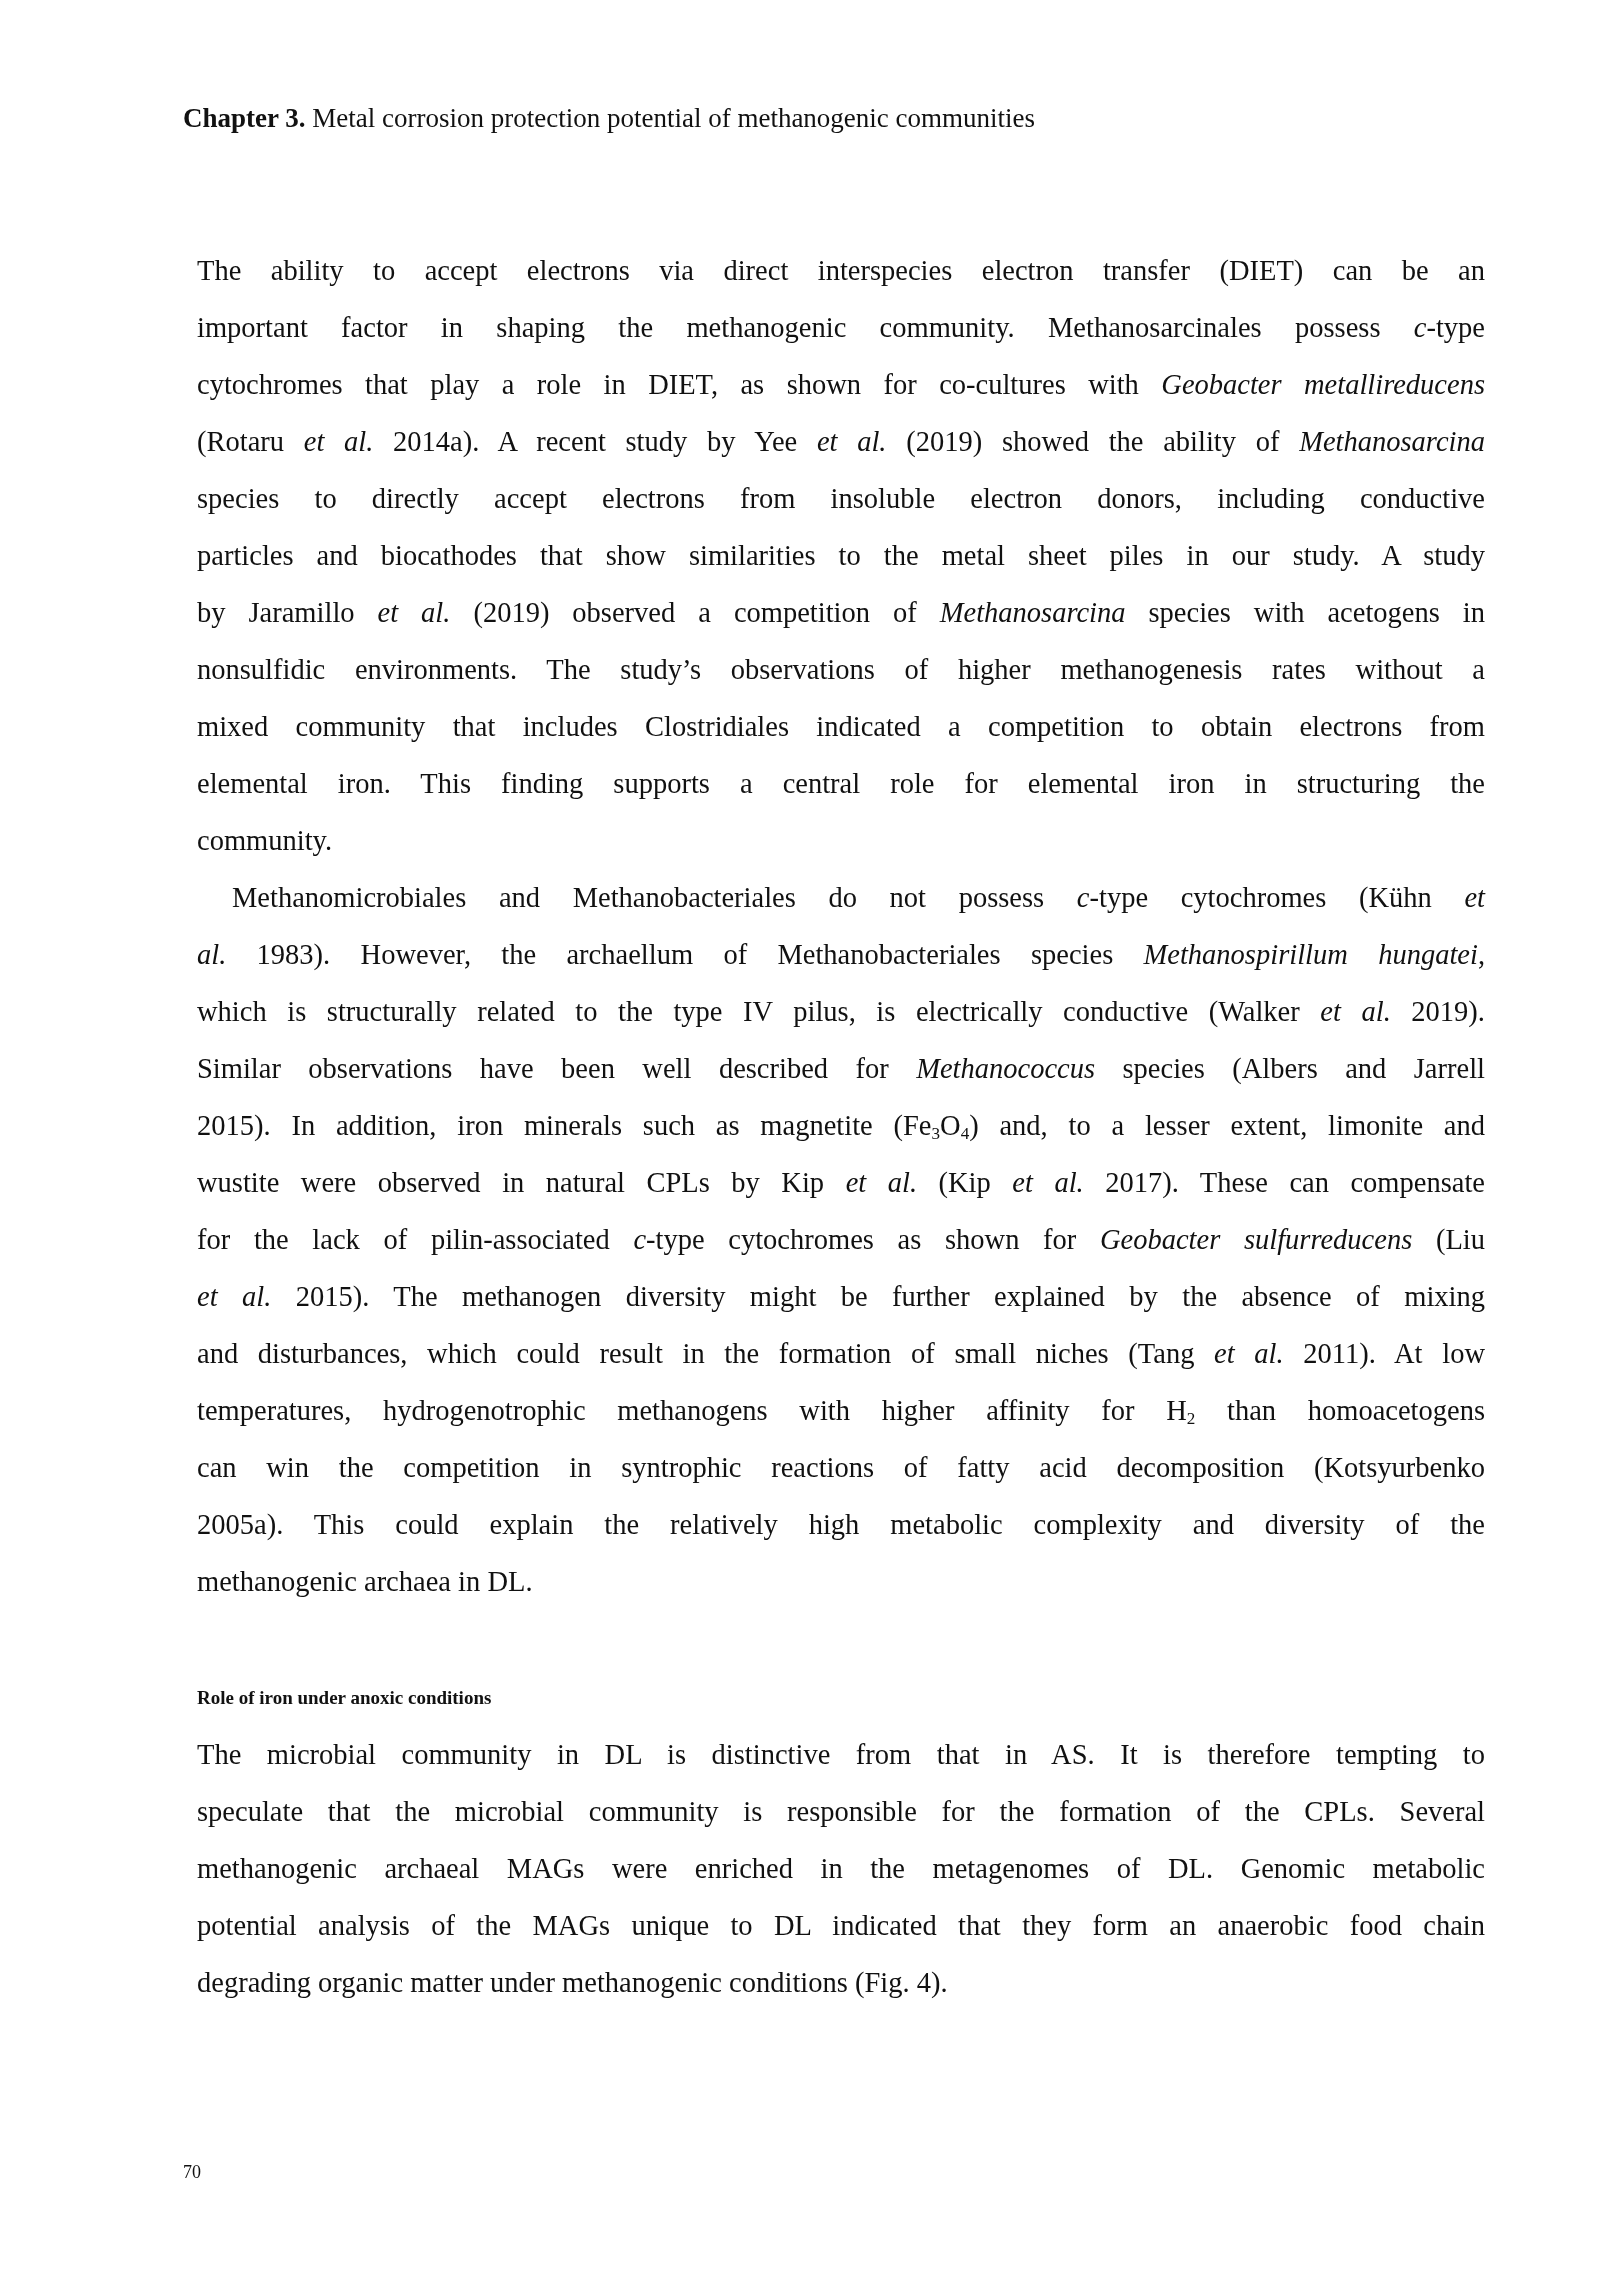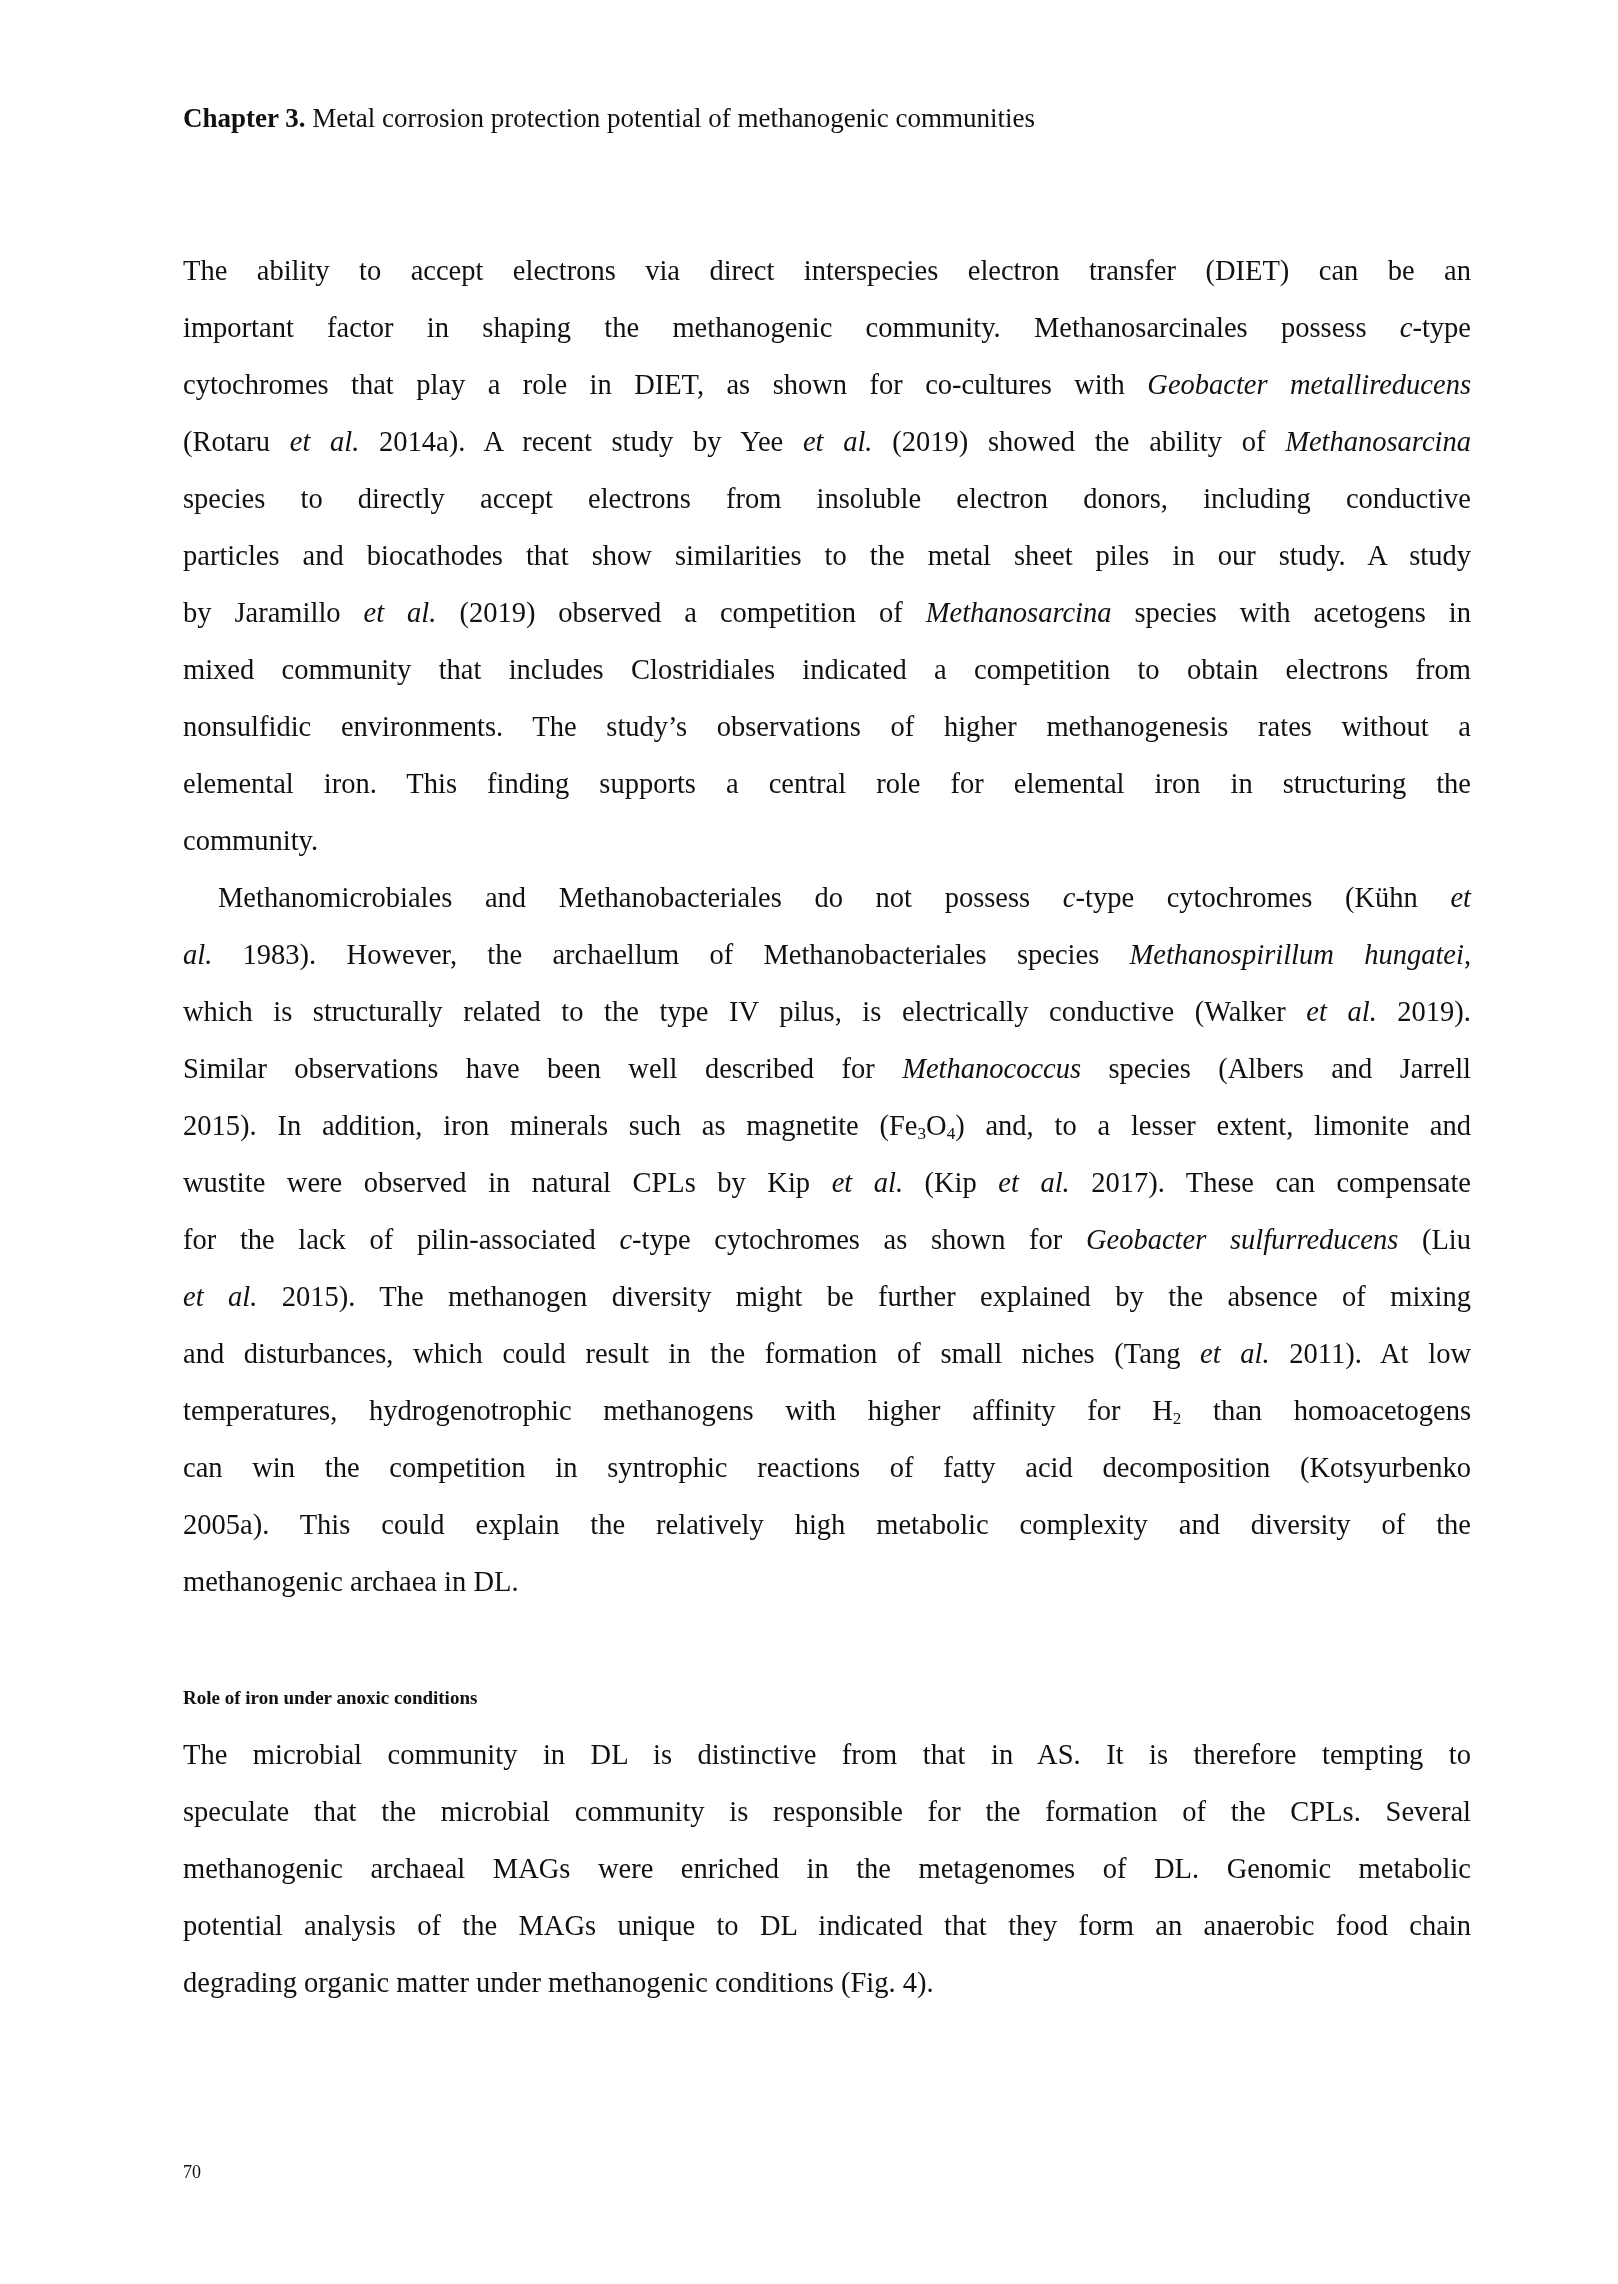--- a/index.html
+++ b/index.html
@@ -1,20 +1,20 @@
 <!DOCTYPE html>
 <html style="font-size:12px"><head>
 <meta charset="utf-8">
 <style>
   html, body { margin:0; padding:0; background:#ffffff; }
   body { width:1618px; height:2284px; position:relative; overflow:hidden;
          font-family:"Liberation Serif", "DejaVu Serif", serif; color:#111111; }
   .header { position:absolute; left:183px; top:100px; font-size:27px; line-height:37px; white-space:nowrap; }
   .header b { font-weight:bold;margin-top:19px; }
-  .body { position:absolute; left:183px; top:242px; width:1288px; font-size:28.5px; line-height:57px; }
+  .body { position:absolute; left:197px; top:242px; width:1288px; font-size:28.5px; line-height:57px; }
   .p { margin:0; text-align:justify; text-align-last:left; }
   .line { display:block; text-align:justify; text-align-last:justify; white-space:nowrap; height:57px; }
   .line.last { text-align-last:left; }
   .indent { padding-left:35px; }
   .gap-heading { height:59px; }
   .heading { font-weight:bold; font-size:19px; line-height:57px; margin:0; }
   i { font-style:italic; }
   sub { font-size:60%; vertical-align:-0.25em; line-height:0; }
   .page-number { position:absolute; left:183px; top:2154px; font-size:18px; line-height:37px; }
 </style>
@@ -28,22 +28,22 @@
 
 <div class="body">
   <div class="p">
       <span class="line"><span>The ability to accept electrons via direct interspecies electron transfer (DIET) can be an</span></span>
       <span class="line"><span>important factor in shaping the methanogenic community. Methanosarcinales possess </span><i>c</i><span>-type</span></span>
       <span class="line"><span>cytochromes that play a role in DIET, as shown for co-cultures with </span><i>Geobacter metallireducens</i></span>
       <span class="line"><span>(Rotaru </span><i>et al.</i><span> 2014a). A recent study by Yee </span><i>et al.</i><span> (2019) showed the ability of </span><i>Methanosarcina</i></span>
       <span class="line"><span>species to directly accept electrons from insoluble electron donors, including conductive</span></span>
       <span class="line"><span>particles and biocathodes that show similarities to the metal sheet piles in our study. A study</span></span>
       <span class="line"><span>by Jaramillo </span><i>et al.</i><span> (2019) observed a competition of </span><i>Methanosarcina</i><span> species with acetogens in</span></span>
+      <span class="line"><span>nonsulfidic environments. The study’s observations of higher methanogenesis rates without a</span></span>
       <span class="line"><span>mixed community that includes Clostridiales indicated a competition to obtain electrons from</span></span>
-      <span class="line"><span>nonsulfidic environments. The study’s observations of higher methanogenesis rates without a</span></span>
       <span class="line"><span>elemental iron. This finding supports a central role for elemental iron in structuring the</span></span>
       <span class="line last"><span>community.</span></span>
     </div>
   <div class="p indent-first">
       <span class="line indent"><span>Methanomicrobiales and Methanobacteriales do not possess </span><i>c</i><span>-type cytochromes (Kühn </span><i>et</i></span>
       <span class="line"><i>al.</i><span> 1983). However, the archaellum of Methanobacteriales species </span><i>Methanospirillum hungatei</i><span>,</span></span>
       <span class="line"><span>which is structurally related to the type IV pilus, is electrically conductive (Walker </span><i>et al.</i><span> 2019).</span></span>
       <span class="line"><span>Similar observations have been well described for </span><i>Methanococcus</i><span> species (Albers and Jarrell</span></span>
       <span class="line"><span>2015). In addition, iron minerals such as magnetite (Fe</span><sub>3</sub><span>O</span><sub>4</sub><span>) and, to a lesser extent, limonite and</span></span>
       <span class="line"><span>wustite were observed in natural CPLs by Kip </span><i>et al.</i><span> (Kip </span><i>et al.</i><span> 2017). These can compensate</span></span>

